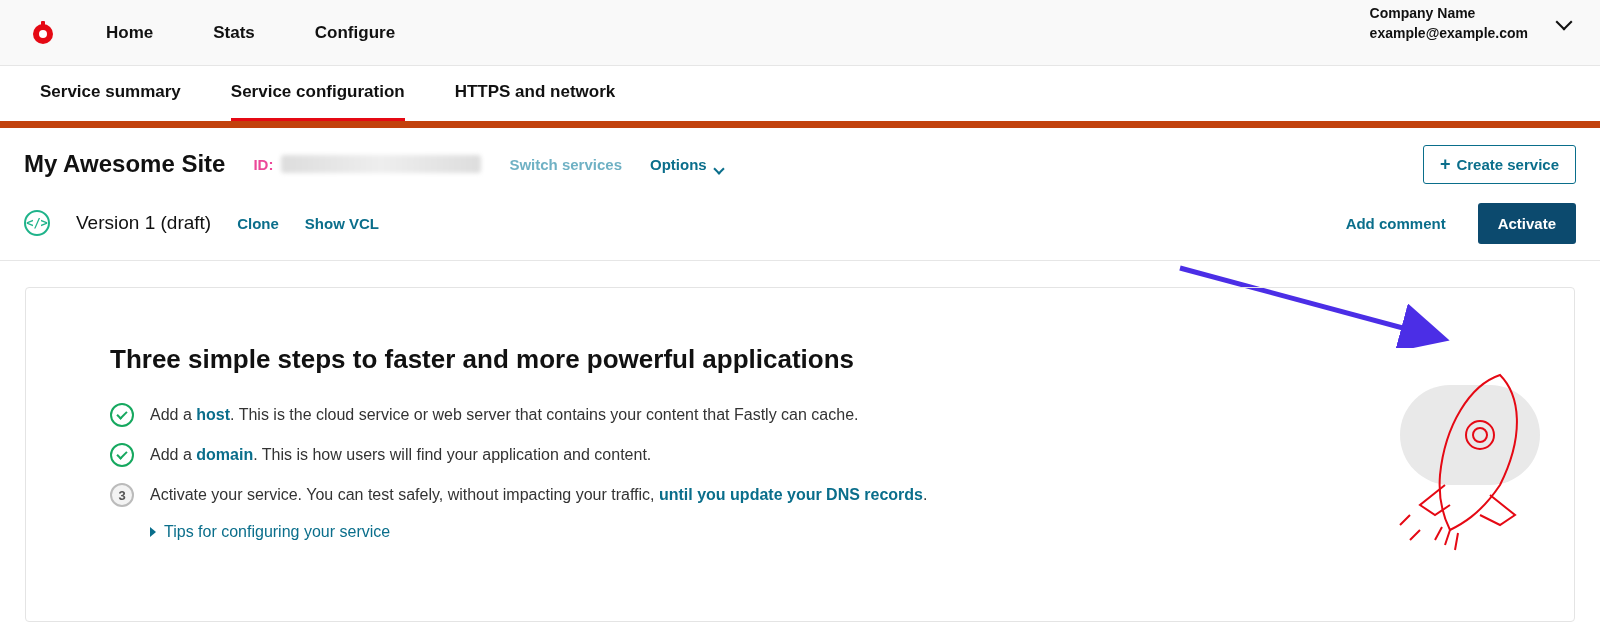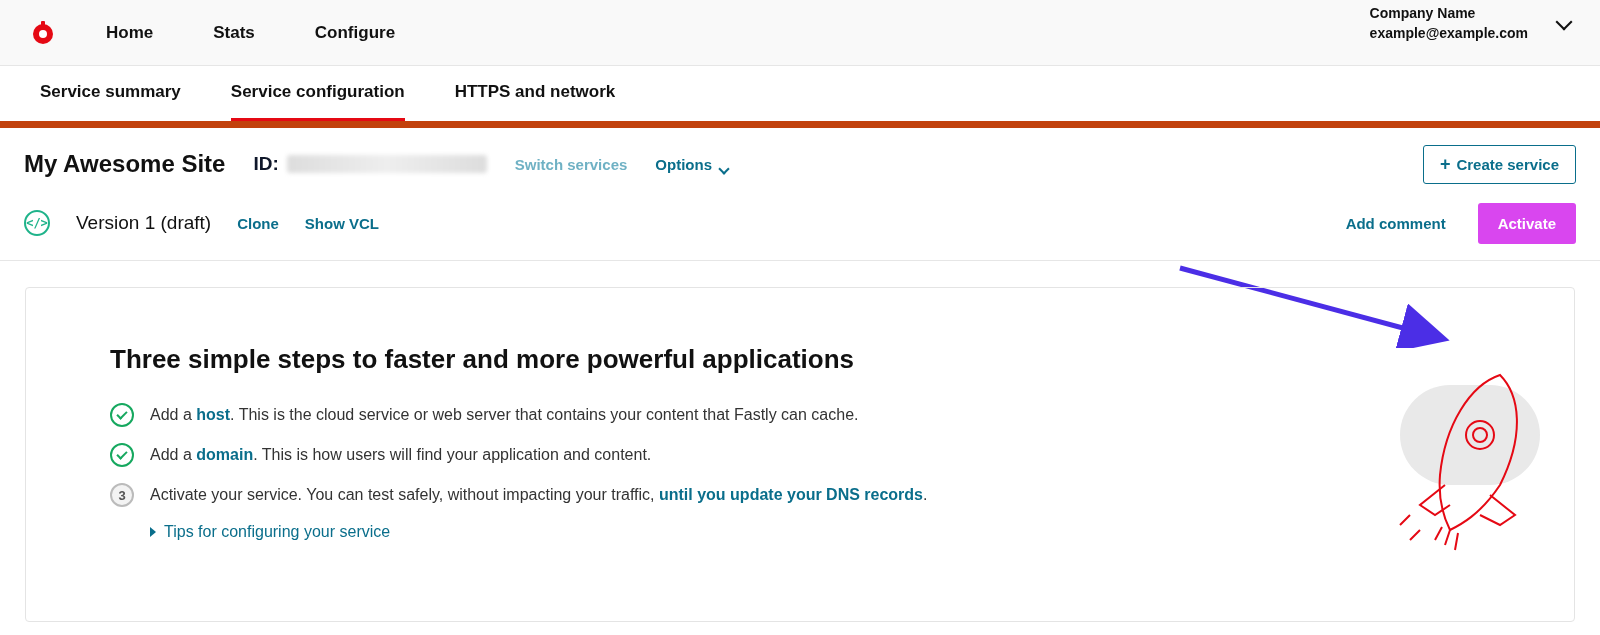--- a/index.html
+++ b/index.html
@@ -73,21 +73,21 @@
 
   
   .service-header {
     display: flex;
     align-items: center;
     padding: 22px 40px 22px 24px;
     gap: 28px;
     position: relative;
   }
   .service-title { font-size: 24px; font-weight: 700; }
-  .id-label { font-size: 19px; font-weight: 600; color: #0f172a; display: flex; align-items: center; gap: 8px;}
+  .id-label { font-size: 15px; font-weight: 600; color: #ec4899; display: flex; align-items: center; gap: 8px;}
   .id-blur {
     display: inline-block;
     width: 200px; height: 18px;
     background: linear-gradient(90deg,#ddd,#eee,#ddd);
     filter: blur(2px);
     border-radius: 3px;
   }
   .link { color: #0a6e8b; font-size: 15px; font-weight: 600; cursor: pointer; }
   .link.muted { color: #6fb1c4; }
   .link.with-caret { display: inline-flex; align-items: flex-end; gap: 8px; }
@@ -134,21 +134,21 @@
   }
   .version-text { font-size: 19px; font-weight: 400; }
   .right-actions {
     position: absolute;
     right: 24px;
     display: flex;
     align-items: center;
     gap: 32px;
   }
   .activate-btn {
-    background: #d946ef;
+    background: #0c4a6e;
     color: #fff;
     font-size: 15px;
     font-weight: 700;
     border: none;
     padding: 12px 20px;
     border-radius: 3px;
     cursor: pointer;
   }
 
   

